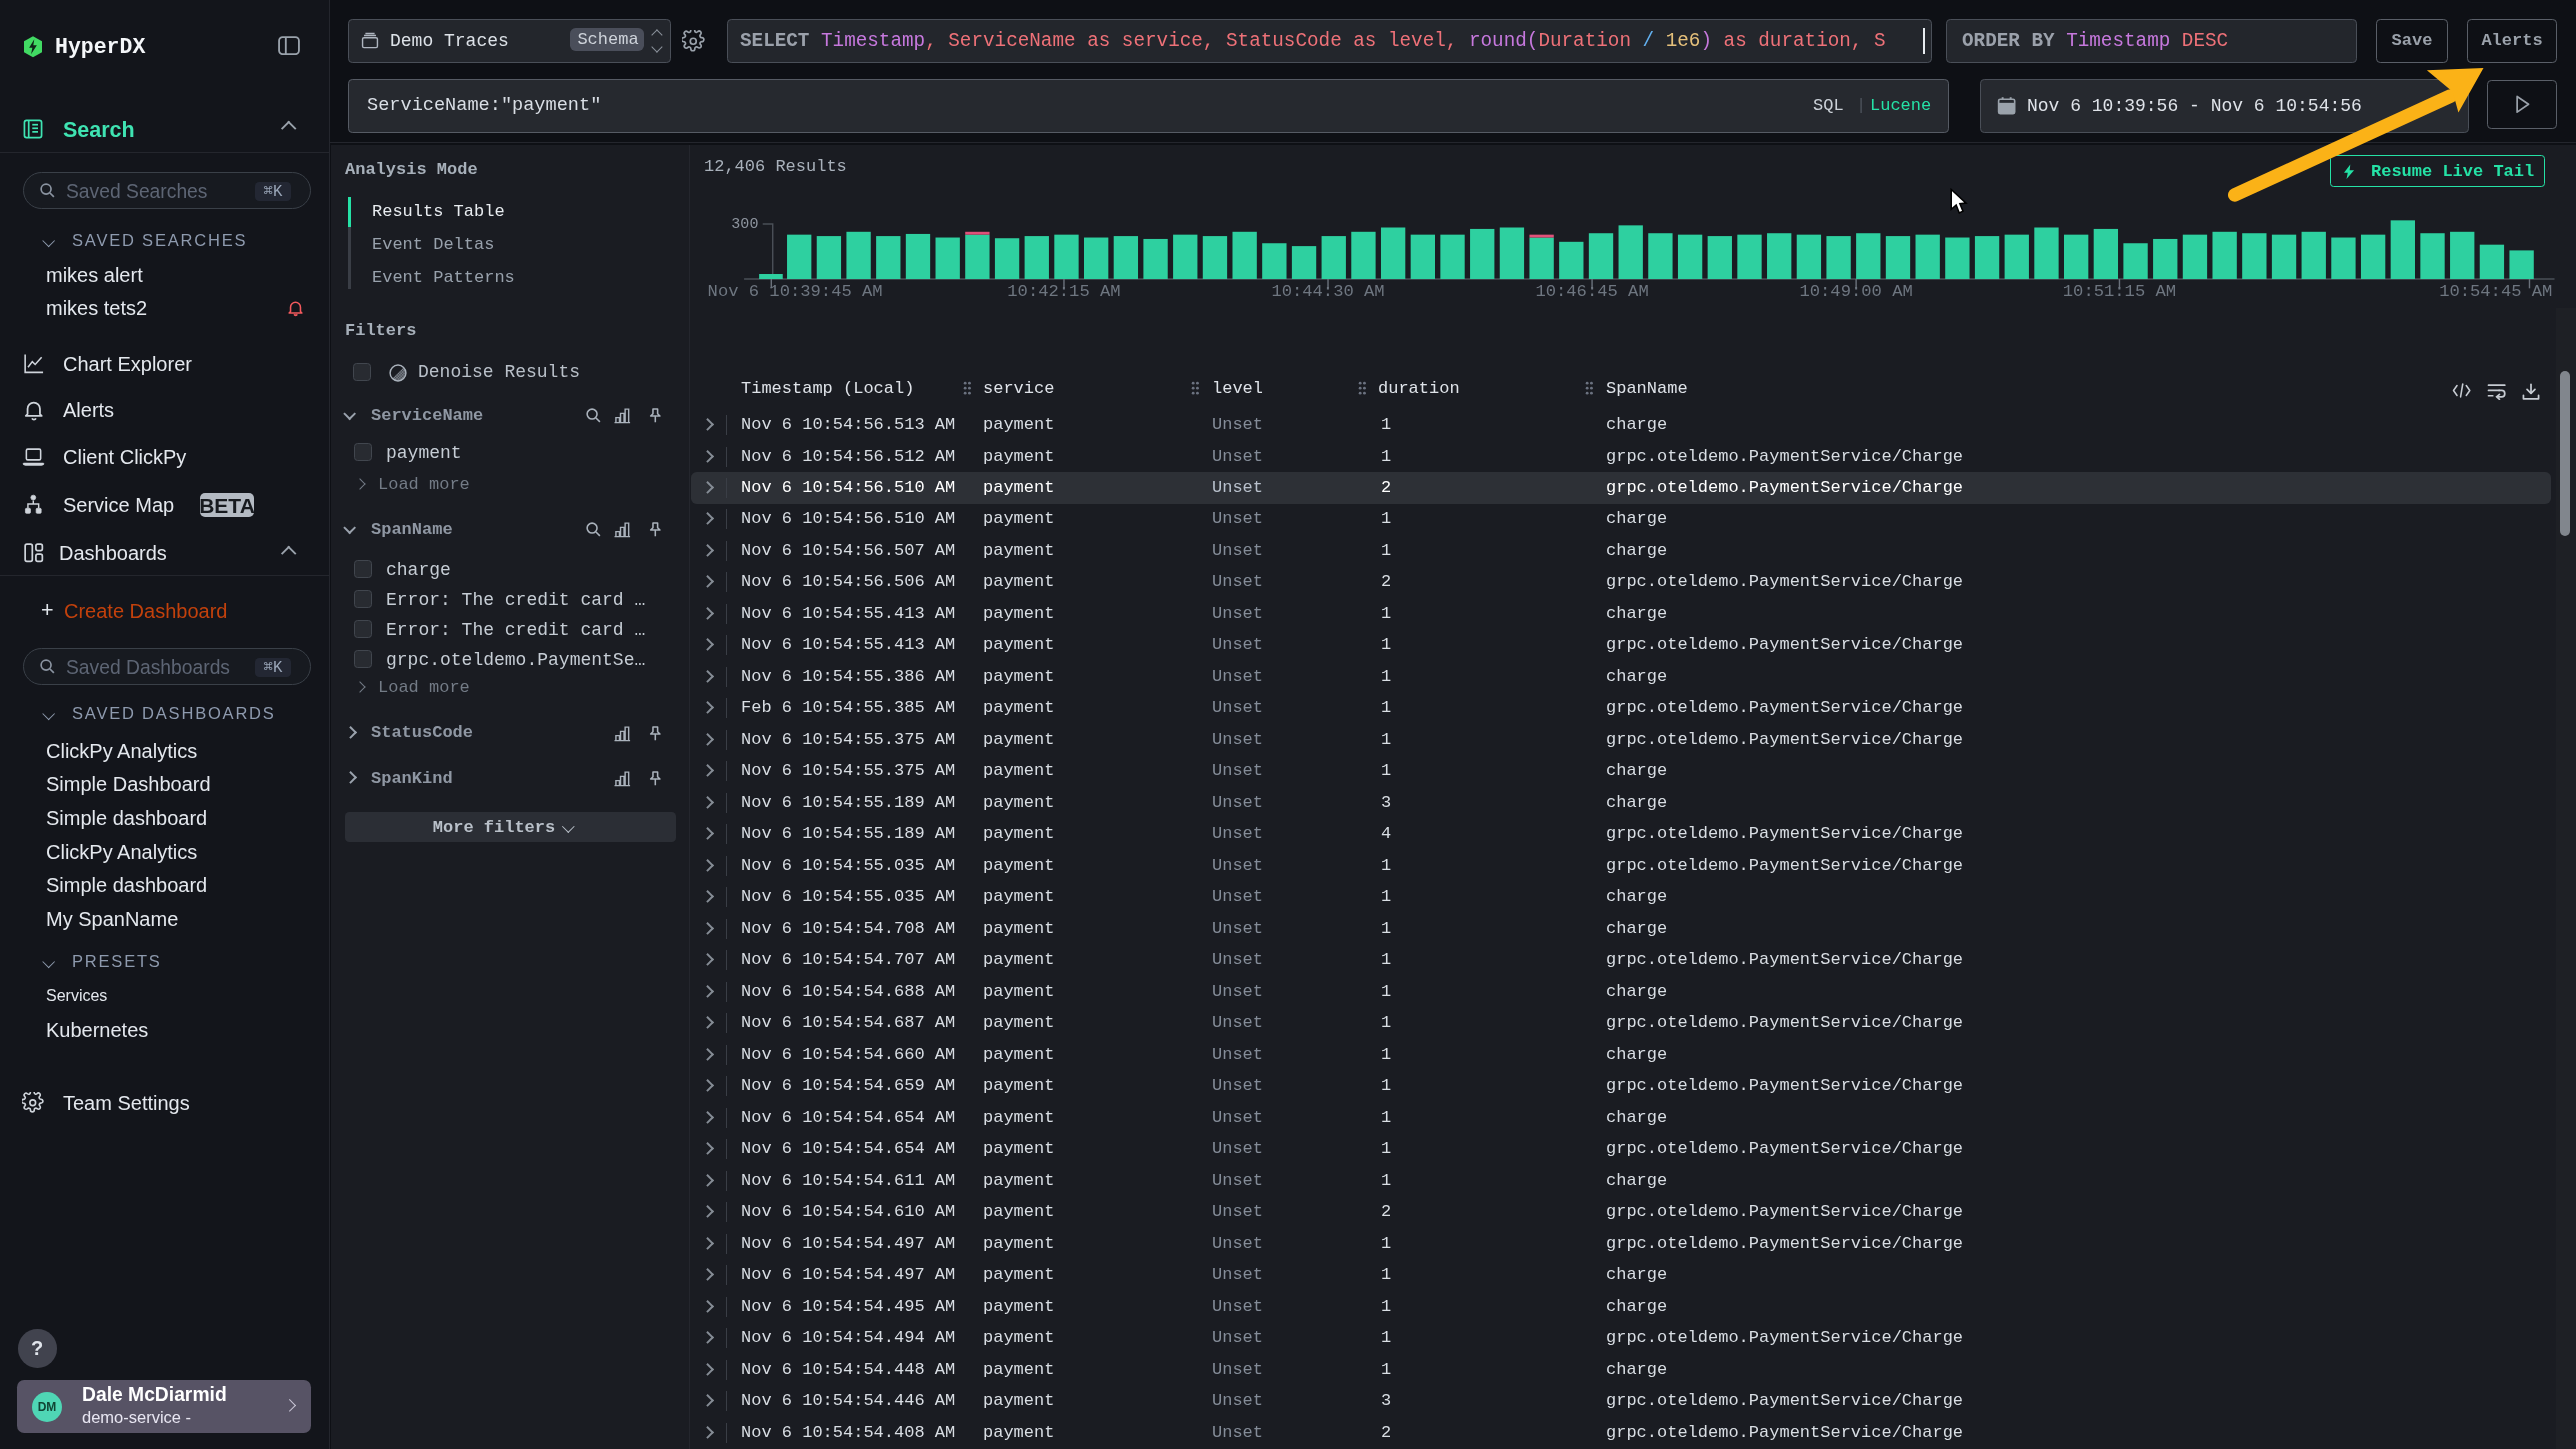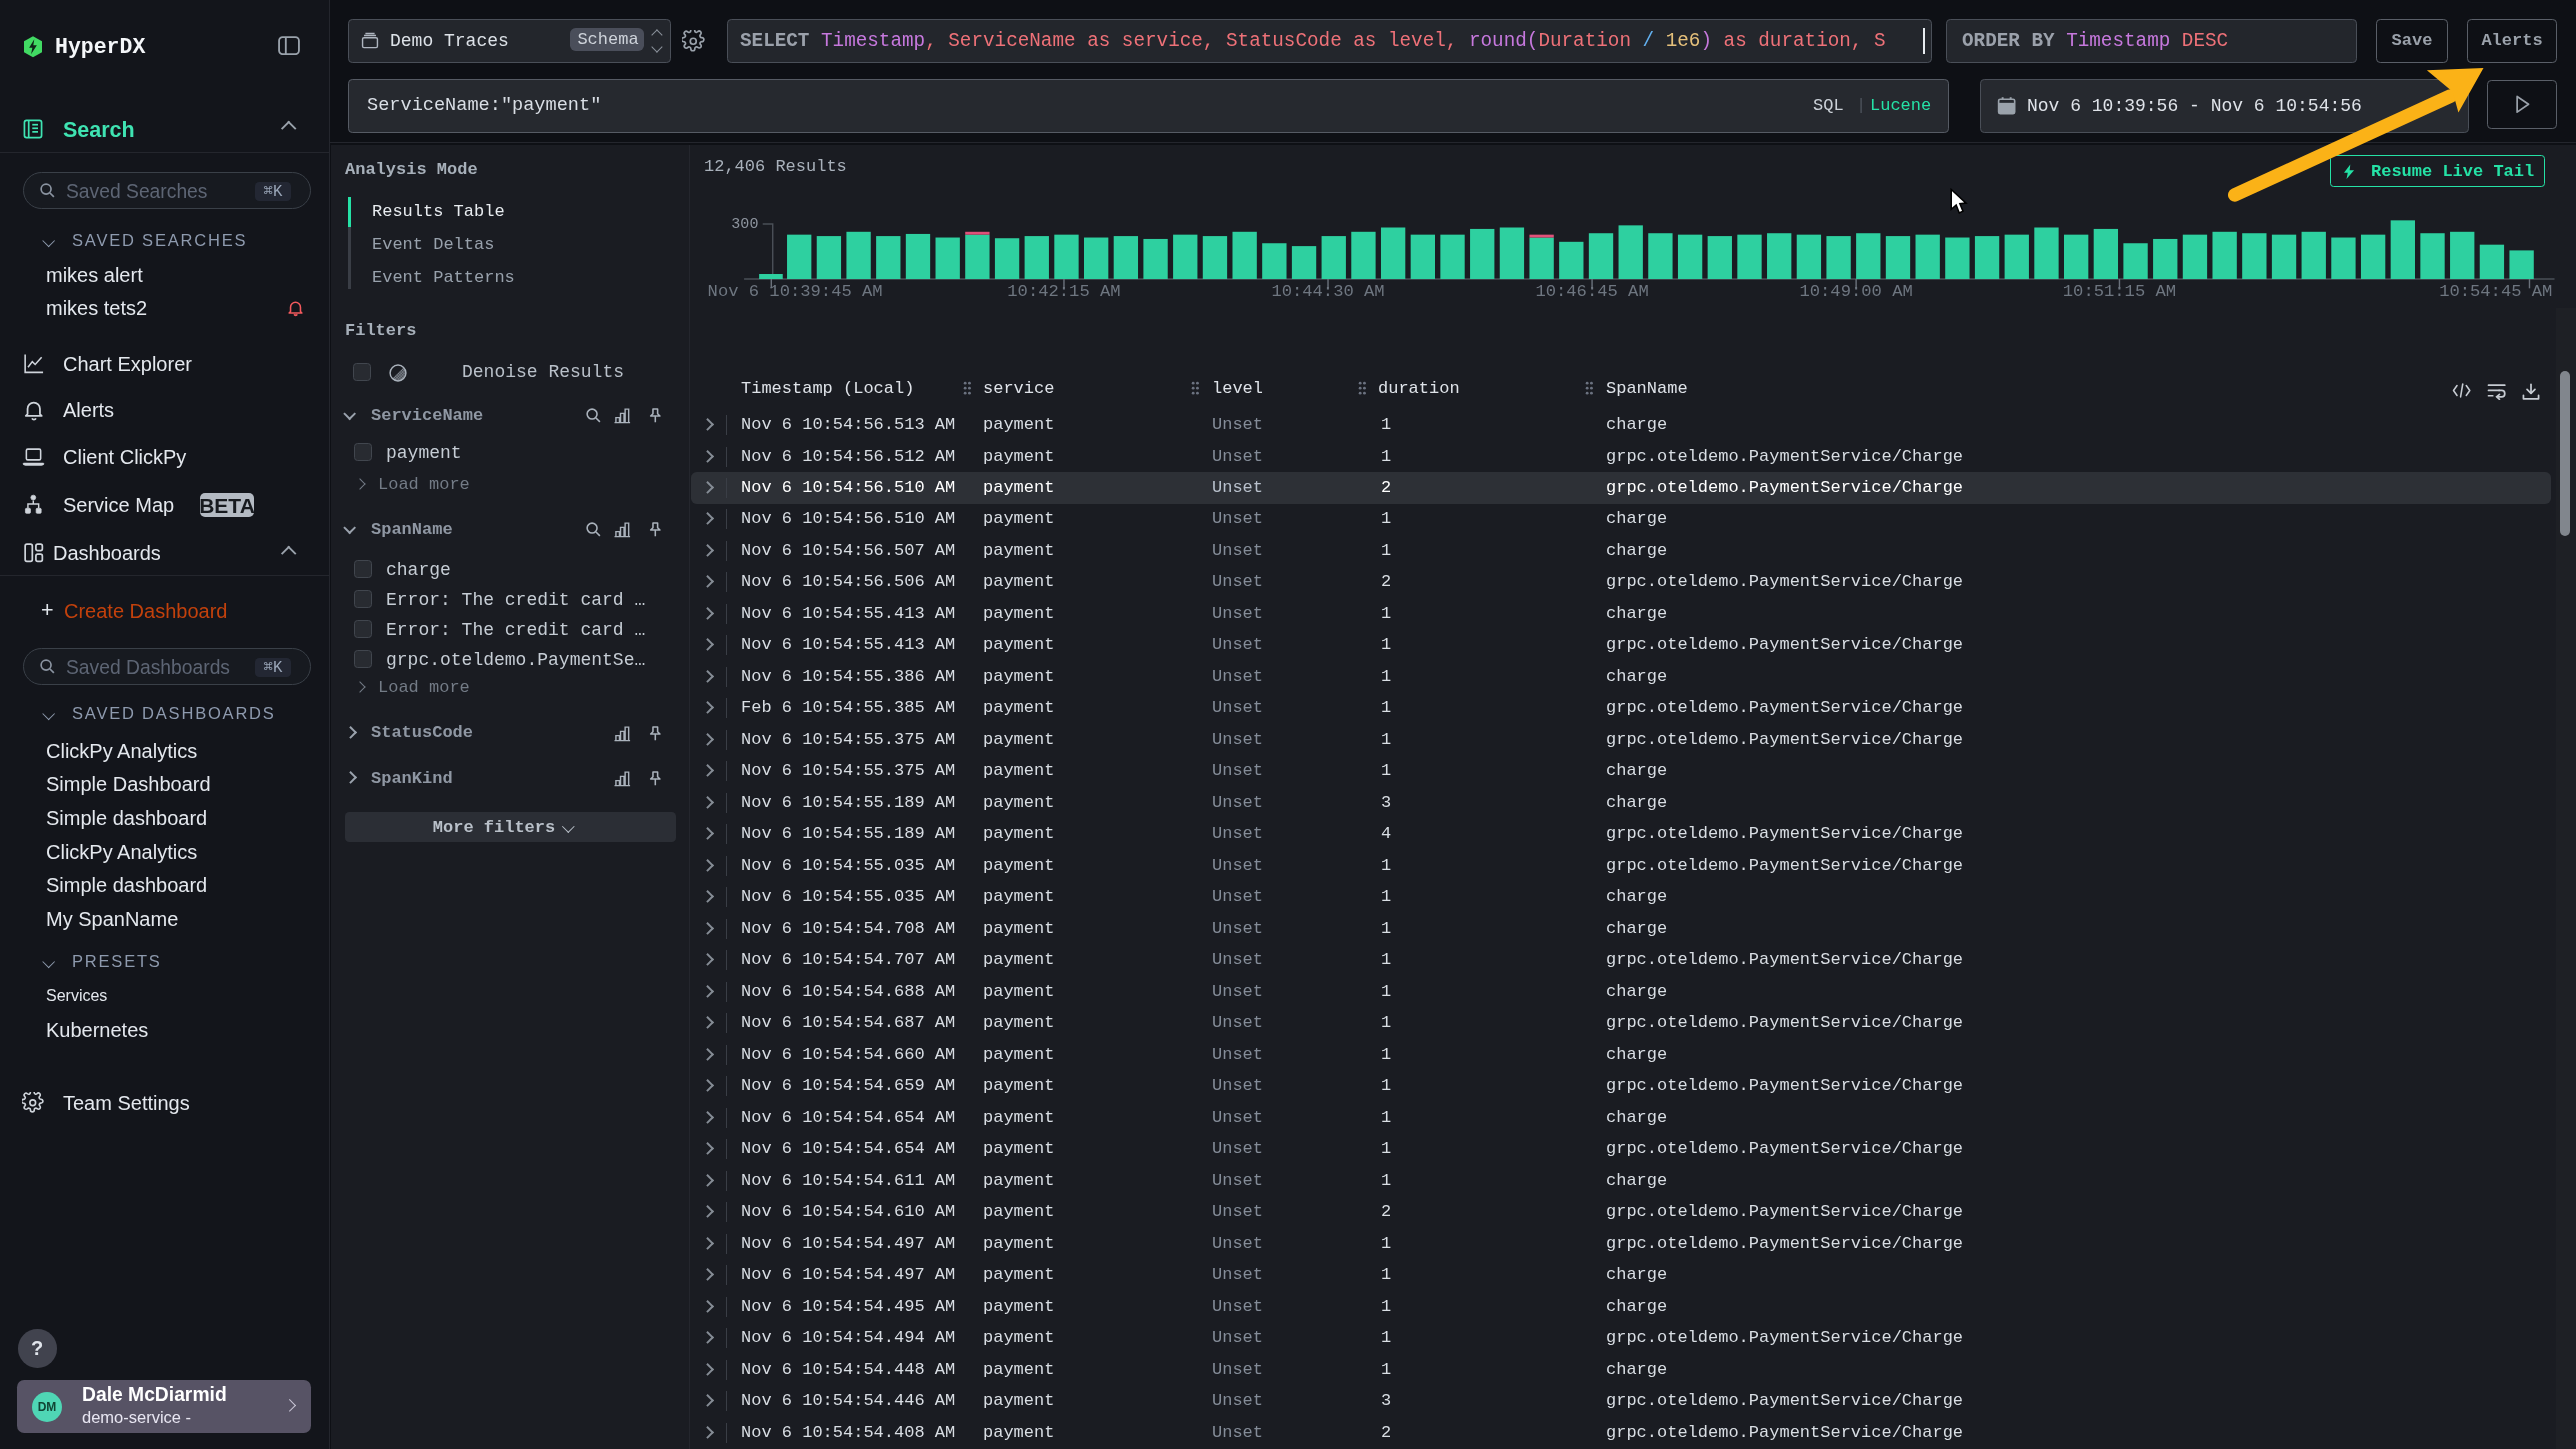--- a/index.html
+++ b/index.html
@@ -65,21 +65,21 @@
 <path d="M13 9 L13 14 M5.5 20 L5.5 14 L20.5 14 L20.5 20" fill="none" stroke-width="2"></path>
   </svg>
 <div class="a" style="left:63px;top:505px;transform:translateY(-50%);font-family:'Liberation Sans',sans-serif;font-size:20px;color:#e4e8ee;font-weight:400;white-space:pre;">Service Map</div>
 <div class="a" style="left:200px;top:493px;width:54px;height:24px;background:#b4bac3;border-radius:5px;"></div>
 <div class="a" style="left:227px;transform:translate(-50%,-50%);top:506px;transform:translate(-50%,-50%);font-family:'Liberation Sans',sans-serif;font-size:21px;color:#171a1f;font-weight:700;white-space:pre;">BETA</div>
 <svg class="a" style="left:23px;top:542px" width="21.5" height="21.5" viewBox="0 0 30 30" fill="none" stroke="#cfd4db" stroke-width="2.4">
 <rect x="3" y="3" width="10" height="24" rx="2.5"></rect>
     <rect x="18" y="3" width="9" height="9" rx="2.5"></rect>
     <rect x="18" y="17" width="9" height="10" rx="2.5"></rect>
   </svg>
-<div class="a" style="left:53px;top:553px;transform:translateY(-50%);font-family:'Liberation Sans',sans-serif;font-size:20px;color:#e4e8ee;font-weight:400;white-space:pre;">Dashboards</div>
+<div class="a" style="left:59px;top:553px;transform:translateY(-50%);font-family:'Liberation Sans',sans-serif;font-size:20px;color:#e4e8ee;font-weight:400;white-space:pre;">Dashboards</div>
 <div class="a" style="left:283px;top:548px;width:11.4px;height:11.4px;border-left:2.1px solid #9aa2ac;border-top:2.1px solid #9aa2ac;transform:rotate(45deg);"></div>
 <div class="a" style="left:0;top:575px;width:329px;height:1.4px;background:#24262d;"></div>
 <div class="a" style="left:41px;top:610px;transform:translateY(-50%);font-family:'Liberation Sans',sans-serif;font-size:21.5px;color:#dfe4ea;font-weight:400;white-space:pre;">+</div>
 <div class="a" style="left:64px;top:611px;transform:translateY(-50%);font-family:'Liberation Sans',sans-serif;font-size:20px;color:#c2410c;font-weight:400;white-space:pre;">Create Dashboard</div>
 <div class="a" style="left:23px;top:648px;width:288px;height:37px;border:1.4px solid #3a4048;border-radius:18.6px;background:#171a20;"></div>
 <svg class="a" style="left:39px;top:658px" width="17" height="17" viewBox="0 0 24 24" fill="none" stroke="#8a93a0" stroke-width="2.4">
 <circle cx="10" cy="10" r="7"></circle>
     <line x1="15.5" y1="15.5" x2="21" y2="21"></line>
   </svg>
 <div class="a" style="left:66px;top:668px;transform:translateY(-50%);font-family:'Liberation Sans',sans-serif;font-size:19.3px;color:#5d6574;font-weight:400;white-space:pre;">Saved Dashboards</div>
@@ -166,21 +166,21 @@
 <defs>
       <pattern id="dth" width="4" height="4" patternUnits="userSpaceOnUse">
         <rect width="4" height="4" fill="none"></rect>
         <rect width="2" height="2" fill="#aab2bc"></rect>
         <rect x="2" y="2" width="2" height="2" fill="#aab2bc"></rect>
       </pattern>
     </defs>
 <circle cx="12.5" cy="12.5" r="11" fill="none" stroke="#aab2bc" stroke-width="2"></circle>
 <path d="M20.3 4.7 A11 11 0 0 1 4.7 20.3 Z" fill="url(#dth)"></path>
   </svg>
-<div class="a" style="left:418px;top:372px;transform:translateY(-50%);font-family:'Liberation Mono',monospace;font-size:18px;color:#b9c0c9;font-weight:400;white-space:pre;margin-left:44px;">Denoise Results</div>
+<div class="a" style="left:418px;top:372px;transform:translateY(-50%);font-family:'Liberation Mono',monospace;font-size:18px;color:#b9c0c9;font-weight:400;white-space:pre;">Denoise Results</div>
 <div class="a" style="left:345px;top:409px;width:9.3px;height:9.3px;border-left:2.1px solid #9aa2ad;border-top:2.1px solid #9aa2ad;transform:rotate(-135deg);"></div>
 <div class="a" style="left:371px;top:416px;transform:translateY(-50%);font-family:'Liberation Mono',monospace;font-size:17px;color:#8f97a3;font-weight:700;white-space:pre;">ServiceName</div>
 <svg class="a" style="left:585px;top:407px" width="17" height="17" viewBox="0 0 24 24" fill="none" stroke="#aab2bc" stroke-width="2.2">
 <circle cx="10" cy="10" r="7"></circle>
     <line x1="15.5" y1="15.5" x2="21" y2="21"></line>
   </svg>
 <svg class="a" style="left:613px;top:407px" width="18.6" height="17" viewBox="0 0 26 24" fill="none" stroke="#aab2bc" stroke-width="2">
 <path d="M2 22 L24 22 M4 22 L4 15 L9 15 L9 22 M10.5 22 L10.5 9 L15.5 9 L15.5 22 M17 22 L17 3 L22 3 L22 22"></path>
   </svg>
 <svg class="a" style="left:646px;top:406px" width="18.6" height="18.6" viewBox="0 0 24 24" fill="none" stroke="#aab2bc" stroke-width="2" stroke-linejoin="round">

